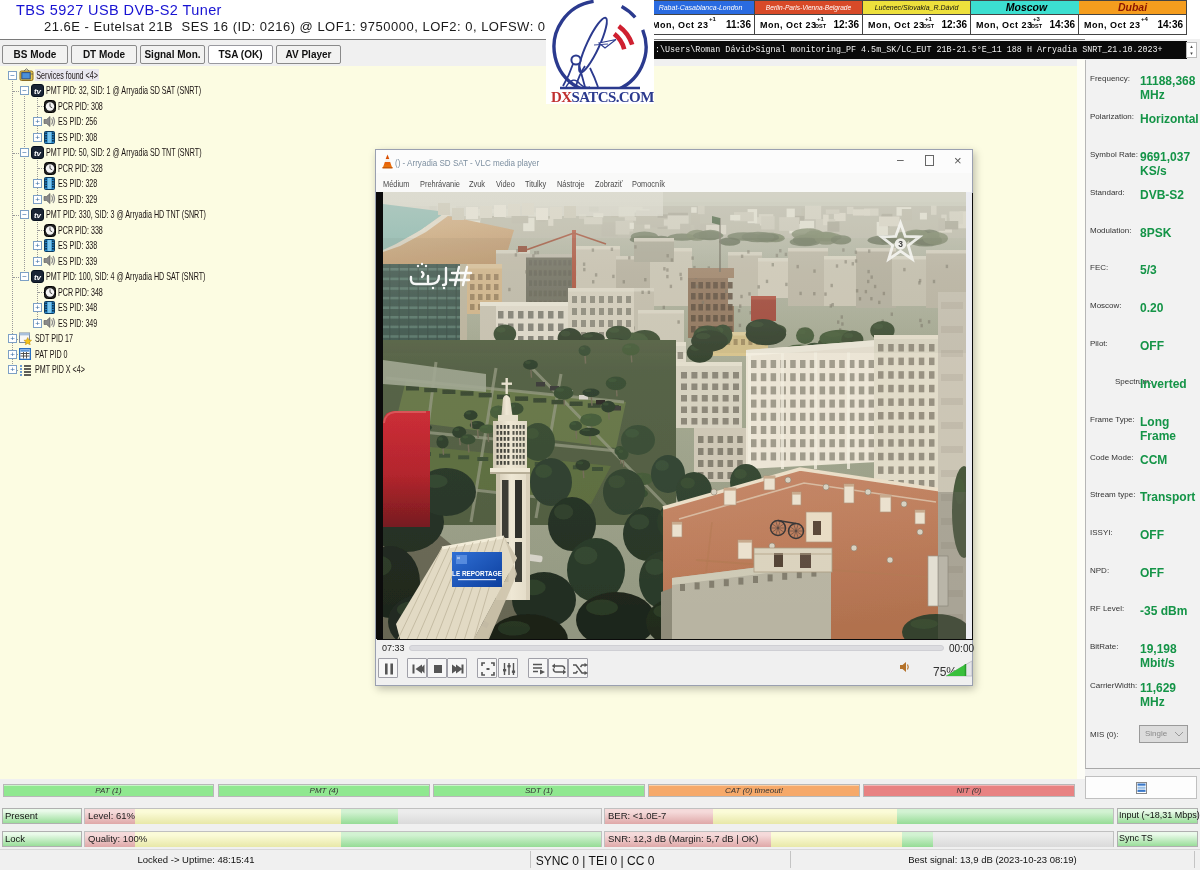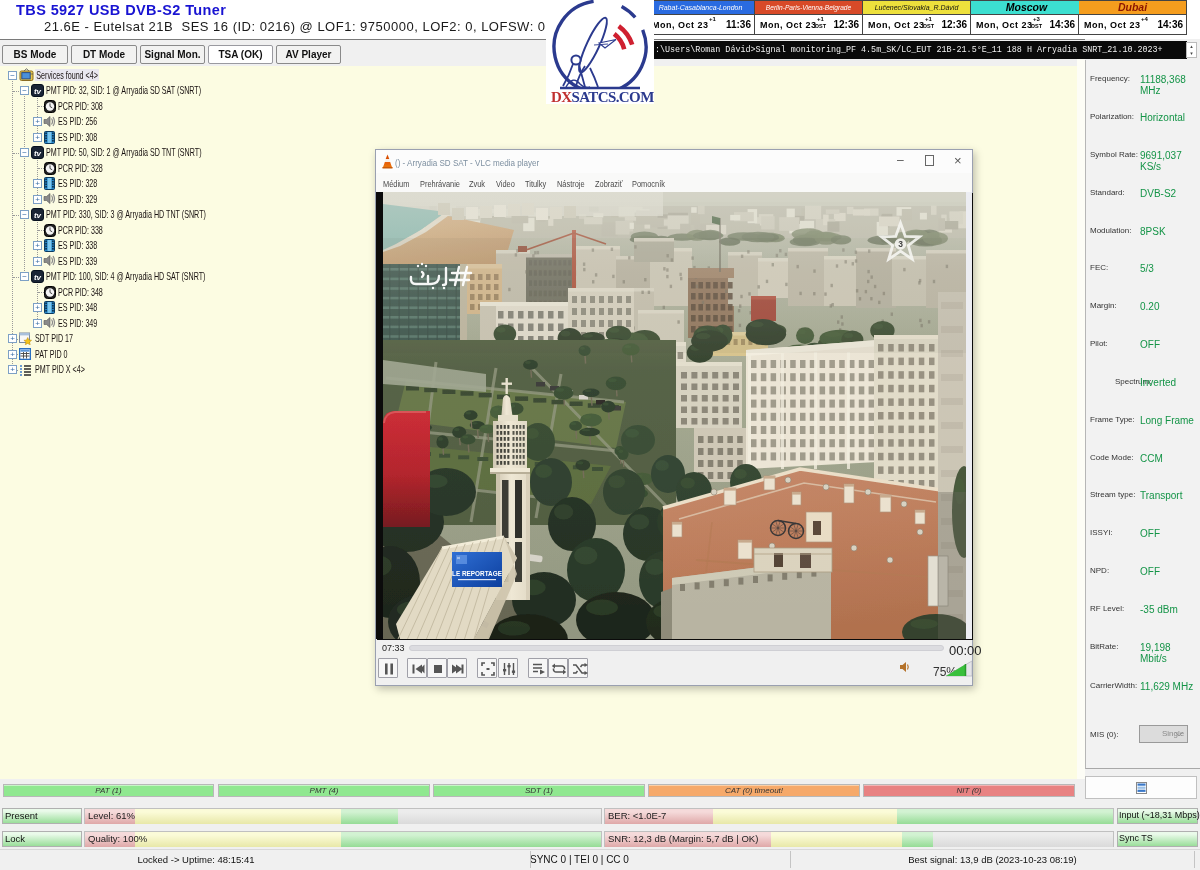--- a/index.html
+++ b/index.html
@@ -1,34 +1,34 @@
 <!DOCTYPE html>
 <html><head><meta charset="utf-8">
 <style>
 *{margin:0;padding:0;box-sizing:border-box}
 html,body{width:1200px;height:870px;overflow:hidden}
 body{font-family:"Liberation Sans",sans-serif;background:#f0f0f0;position:relative}
 .abs{position:absolute}
 #topwhite{left:0;top:0;width:1200px;height:39px;background:#fff}
-#t1{left:16px;top:2px;font-size:14.5px;font-weight:bold;color:#1813d2;letter-spacing:0.4px}
+#t1{left:16px;top:2px;font-size:14.5px;font-weight:normal;color:#1813d2;letter-spacing:0.4px}
 #t2{left:44px;top:18.5px;font-size:13px;color:#1a1a1a;letter-spacing:0.5px}
 #hrline{left:0;top:39px;width:1085px;height:1px;background:#7a7a7a}
 #toolband{left:0;top:40px;width:1085px;height:26px;background:#f0f0f0}
 .tab{position:absolute;top:45px;height:19px;border:1px solid #8a8a8a;background:#f2f2f1;font-size:10px;color:#111;text-align:center;line-height:17px;border-radius:2px;font-weight:700}
 #tab4{background:#fff;border-color:#9a9aa0}
 #tree{left:0;top:66px;width:1077px;height:713px;background:#fcfce2}
 #wstrip{left:1077px;top:58px;width:8px;height:721px;background:#fdfdf6}
 .trow{position:absolute;font-size:10.5px;color:#191211;white-space:nowrap;transform:scaleX(0.68);transform-origin:0 50%}
 .ticon{position:absolute}
 .dotv{position:absolute;width:1px;border-left:1px dotted #9a9a9a}
 .doth{position:absolute;height:1px;border-top:1px dotted #9a9a9a}
 .exp{position:absolute;width:9px;height:9px;background:#fff;border:1px solid #7da0c5;font-size:8px;line-height:7px;text-align:center;color:#3a6ea5}
 #panel{left:1085px;top:60px;width:115px;height:709px;background:#f2f2f2;border-left:1px solid #b6b6b6;border-bottom:1px solid #a8a8a8}
 .plab{position:absolute;font-size:8px;color:#333}
-.pval{position:absolute;font-size:10px;font-weight:normal;color:#149447}
+.pval{position:absolute;font-size:12px;font-weight:bold;color:#149447}
 .chead{position:absolute;top:0;height:15px;border:1px solid #444;border-left:none;text-align:center;font-style:italic;overflow:hidden}
 .ctime{position:absolute;top:15px;height:20px;background:#fff;border:1px solid #444;border-left:none;border-top:none;font-size:9px;font-weight:bold;color:#000}
 .cd{position:absolute;left:5px;top:5px;letter-spacing:0.5px}
 .ct{position:absolute;right:3px;top:4px;font-size:10px}
 .sup{position:absolute;font-size:6px;top:1px}
 .dst{position:absolute;font-size:5.5px;top:8px}
 #console{left:647px;top:41px;width:540px;height:18px;background:#0a0a0a;color:#f0f0f0;font-family:"Liberation Mono",monospace;font-size:8.4px;line-height:18px;white-space:pre;padding-left:8px}
 #spin{left:1186px;top:42px;width:11px;height:16px;background:#fff;border:1px solid #bbb;font-size:5px;color:#444;text-align:center;line-height:7px}
 #logo{left:546px;top:0;width:108px;height:104px;background:#fff}
 </style></head>
@@ -226,21 +226,21 @@
 <div class="plab" style="left:1090px;top:112px">Polarization:</div>
 <div class="pval" style="left:1140px;top:112px">Horizontal</div>
 <div class="plab" style="left:1090px;top:150px">Symbol Rate:</div>
 <div class="pval" style="left:1140px;top:150px">9691,037 KS/s</div>
 <div class="plab" style="left:1090px;top:188px">Standard:</div>
 <div class="pval" style="left:1140px;top:188px">DVB-S2</div>
 <div class="plab" style="left:1090px;top:226px">Modulation:</div>
 <div class="pval" style="left:1140px;top:226px">8PSK</div>
 <div class="plab" style="left:1090px;top:263px">FEC:</div>
 <div class="pval" style="left:1140px;top:263px">5/3</div>
-<div class="plab" style="left:1090px;top:301px">Margin:</div>
+<div class="plab" style="left:1090px;top:301px">Moscow:</div>
 <div class="pval" style="left:1140px;top:301px">0.20</div>
 <div class="plab" style="left:1090px;top:339px">Pilot:</div>
 <div class="pval" style="left:1140px;top:339px">OFF</div>
 <div class="plab" style="left:1115px;top:377px">Spectrum:</div>
 <div class="pval" style="left:1140px;top:377px">Inverted</div>
 <div class="plab" style="left:1090px;top:415px">Frame Type:</div>
 <div class="pval" style="left:1140px;top:415px">Long Frame</div>
 <div class="plab" style="left:1090px;top:453px">Code Mode:</div>
 <div class="pval" style="left:1140px;top:453px">CCM</div>
 <div class="plab" style="left:1090px;top:490px">Stream type:</div>
@@ -249,21 +249,21 @@
 <div class="pval" style="left:1140px;top:528px">OFF</div>
 <div class="plab" style="left:1090px;top:566px">NPD:</div>
 <div class="pval" style="left:1140px;top:566px">OFF</div>
 <div class="plab" style="left:1090px;top:604px">RF Level:</div>
 <div class="pval" style="left:1140px;top:604px">-35 dBm</div>
 <div class="plab" style="left:1090px;top:642px">BitRate:</div>
 <div class="pval" style="left:1140px;top:642px">19,198 Mbit/s</div>
 <div class="plab" style="left:1090px;top:681px">CarrierWidth:</div>
 <div class="pval" style="left:1140px;top:681px">11,629 MHz</div>
 <div class="plab" style="left:1090px;top:730px">MIS (0):</div>
-<div class="abs" style="left:1139px;top:725px;width:49px;height:18px;background:#dcdcdc;border:1px solid #9a9a9a;font-size:8px;color:#8a8a8a;line-height:16px;padding-left:22px">Single<svg width="8" height="5" style="position:absolute;right:4px;top:6px">
+<div class="abs" style="left:1139px;top:725px;width:49px;height:18px;background:#dcdcdc;border:1px solid #9a9a9a;font-size:8px;color:#8a8a8a;line-height:16px;padding-left:5px">Single<svg width="8" height="5" style="position:absolute;right:4px;top:6px">
       <path d="M0,0 L4,4 L8,0" stroke="#999" fill="none"></path>
     </svg></div>
 <div class="chead" style="left:647px;width:108px;background:#2a6be0;color:#fff;font-size:7px;font-weight:normal;line-height:14px">Rabat-Casablanca-London</div>
 <div class="ctime" style="left:647px;width:108px">
     <span class="cd">Mon, Oct 23</span>
     <span class="sup" style="left:62px">+1</span>
     <span class="ct">11:36</span>
   </div>
 <div class="chead" style="left:755px;width:108px;background:#d84a28;color:#fff;font-size:6.6px;font-weight:normal;line-height:14px">Berlin-Paris-Vienna-Belgrade</div>
 <div class="ctime" style="left:755px;width:108px">
@@ -330,21 +330,21 @@
 <div class="abs" style="left:93px;top:27.5px;font-size:9.5px;color:#4a4a4a;transform:scaleX(0.78);transform-origin:0 50%">Zvuk</div>
 <div class="abs" style="left:119.5px;top:27.5px;font-size:9.5px;color:#4a4a4a;transform:scaleX(0.78);transform-origin:0 50%">Video</div>
 <div class="abs" style="left:149px;top:27.5px;font-size:9.5px;color:#4a4a4a;transform:scaleX(0.78);transform-origin:0 50%">Titulky</div>
 <div class="abs" style="left:181px;top:27.5px;font-size:9.5px;color:#4a4a4a;transform:scaleX(0.78);transform-origin:0 50%">Nástroje</div>
 <div class="abs" style="left:218.5px;top:27.5px;font-size:9.5px;color:#4a4a4a;transform:scaleX(0.78);transform-origin:0 50%">Zobraziť</div>
 <div class="abs" style="left:256px;top:27.5px;font-size:9.5px;color:#4a4a4a;transform:scaleX(0.78);transform-origin:0 50%">Pomocník</div>
 <div class="abs" id="videobox" style="left:1px;top:43px;width:596px;height:447px;background:#0b0b0b"></div>
 <div class="abs" style="left:0;top:490px;width:596px;height:45px;background:#f0f0f0"></div>
 <div class="abs" style="left:6px;top:493px;font-size:9px;color:#222">07:33</div>
 <div class="abs" style="left:33px;top:495px;width:535px;height:6px;background:#dcdce0;border-radius:3px;border:1px solid #cfcfd4"></div>
-<div class="abs" style="left:573px;top:493px;font-size:13px;color:#222">00:00</div>
+<div class="abs" style="left:573px;top:493px;font-size:10px;color:#222">00:00</div>
 </div>
 <div class="abs" style="left:375px;top:149px;width:598px;height:537px;pointer-events:none">
     <div style="position:absolute;width:20px;height:20px;border:1px solid #a0a0a8;background:#f6f6f6;border-radius:1px;left:3px;top:509px"><svg width="20" height="20" viewBox="0 0 20 20">
         <rect x="6" y="4.5" width="2.6" height="11" fill="#555"></rect>
         <rect x="11.4" y="4.5" width="2.6" height="11" fill="#555"></rect>
       </svg></div>
     <div style="position:absolute;width:20px;height:20px;border:1px solid #a0a0a8;background:#f6f6f6;border-radius:1px;left:31.5px;top:509px"><svg width="20" height="20" viewBox="0 0 20 20">
         <rect x="4.5" y="5.5" width="2" height="9" fill="#555"></rect>
         <polygon points="14,5.5 7.5,10 14,14.5" fill="#555"></polygon>
         <polygon points="16.5,5.5 12,10 16.5,14.5" fill="#555"></polygon>
@@ -1735,17 +1735,17 @@
 <div class="abs" style="left:604px;top:831px;width:510px;height:16px;border:1px solid #c0c0c0;background:#e8e8e8"></div>
 <div class="abs" style="left:605px;top:832px;width:166px;height:15px;background:linear-gradient(#f5dada 20%,#dfa8a8)"></div>
 <div class="abs" style="left:771px;top:832px;width:131px;height:15px;background:linear-gradient(#fbfbd8 20%,#e8e8a8)"></div>
 <div class="abs" style="left:902px;top:832px;width:31px;height:15px;background:linear-gradient(#d2f2d2 20%,#96dc96)"></div>
 <div class="abs" style="left:933px;top:832px;width:180px;height:15px;background:linear-gradient(#ececec 20%,#dadada)"></div>
 <div class="abs" style="left:608px;top:833px;font-size:9.5px;color:#222">SNR: 12,3 dB (Margin: 5,7 dB | OK)</div>
 <div class="abs" style="left:1117px;top:831px;width:81px;height:16px;background:linear-gradient(#eafaea 15%,#9ade9a);border:1px solid #b0b0b0"></div>
 <div class="abs" style="left:1119px;top:833px;font-size:9px;color:#111">Sync TS</div>
 <div class="abs" style="left:0;top:849px;width:1200px;height:21px;background:#f0f0f0;border-top:1px solid #d8d8d8"></div>
 <div class="abs" style="left:0;top:854px;width:392px;text-align:center;font-size:9.5px;color:#111">Locked -&gt; Uptime: 48:15:41</div>
-<div class="abs" style="left:530px;top:854px;width:130px;font-size:10px;color:#111">SYNC 0 | TEI 0 | CC 0</div>
+<div class="abs" style="left:530px;top:854px;width:130px;text-align:center;font-size:12px;color:#111">SYNC 0 | TEI 0 | CC 0</div>
 <div class="abs" style="left:790px;top:854px;width:405px;text-align:center;font-size:9.5px;color:#111">Best signal: 13,9 dB (2023-10-23 08:19)</div>
 <div class="abs" style="left:530px;top:851px;width:1px;height:17px;background:#c4c4c4"></div>
 <div class="abs" style="left:790px;top:851px;width:1px;height:17px;background:#c4c4c4"></div>
 <div class="abs" style="left:1194px;top:851px;width:1px;height:17px;background:#c4c4c4"></div>
 
 </body></html>

